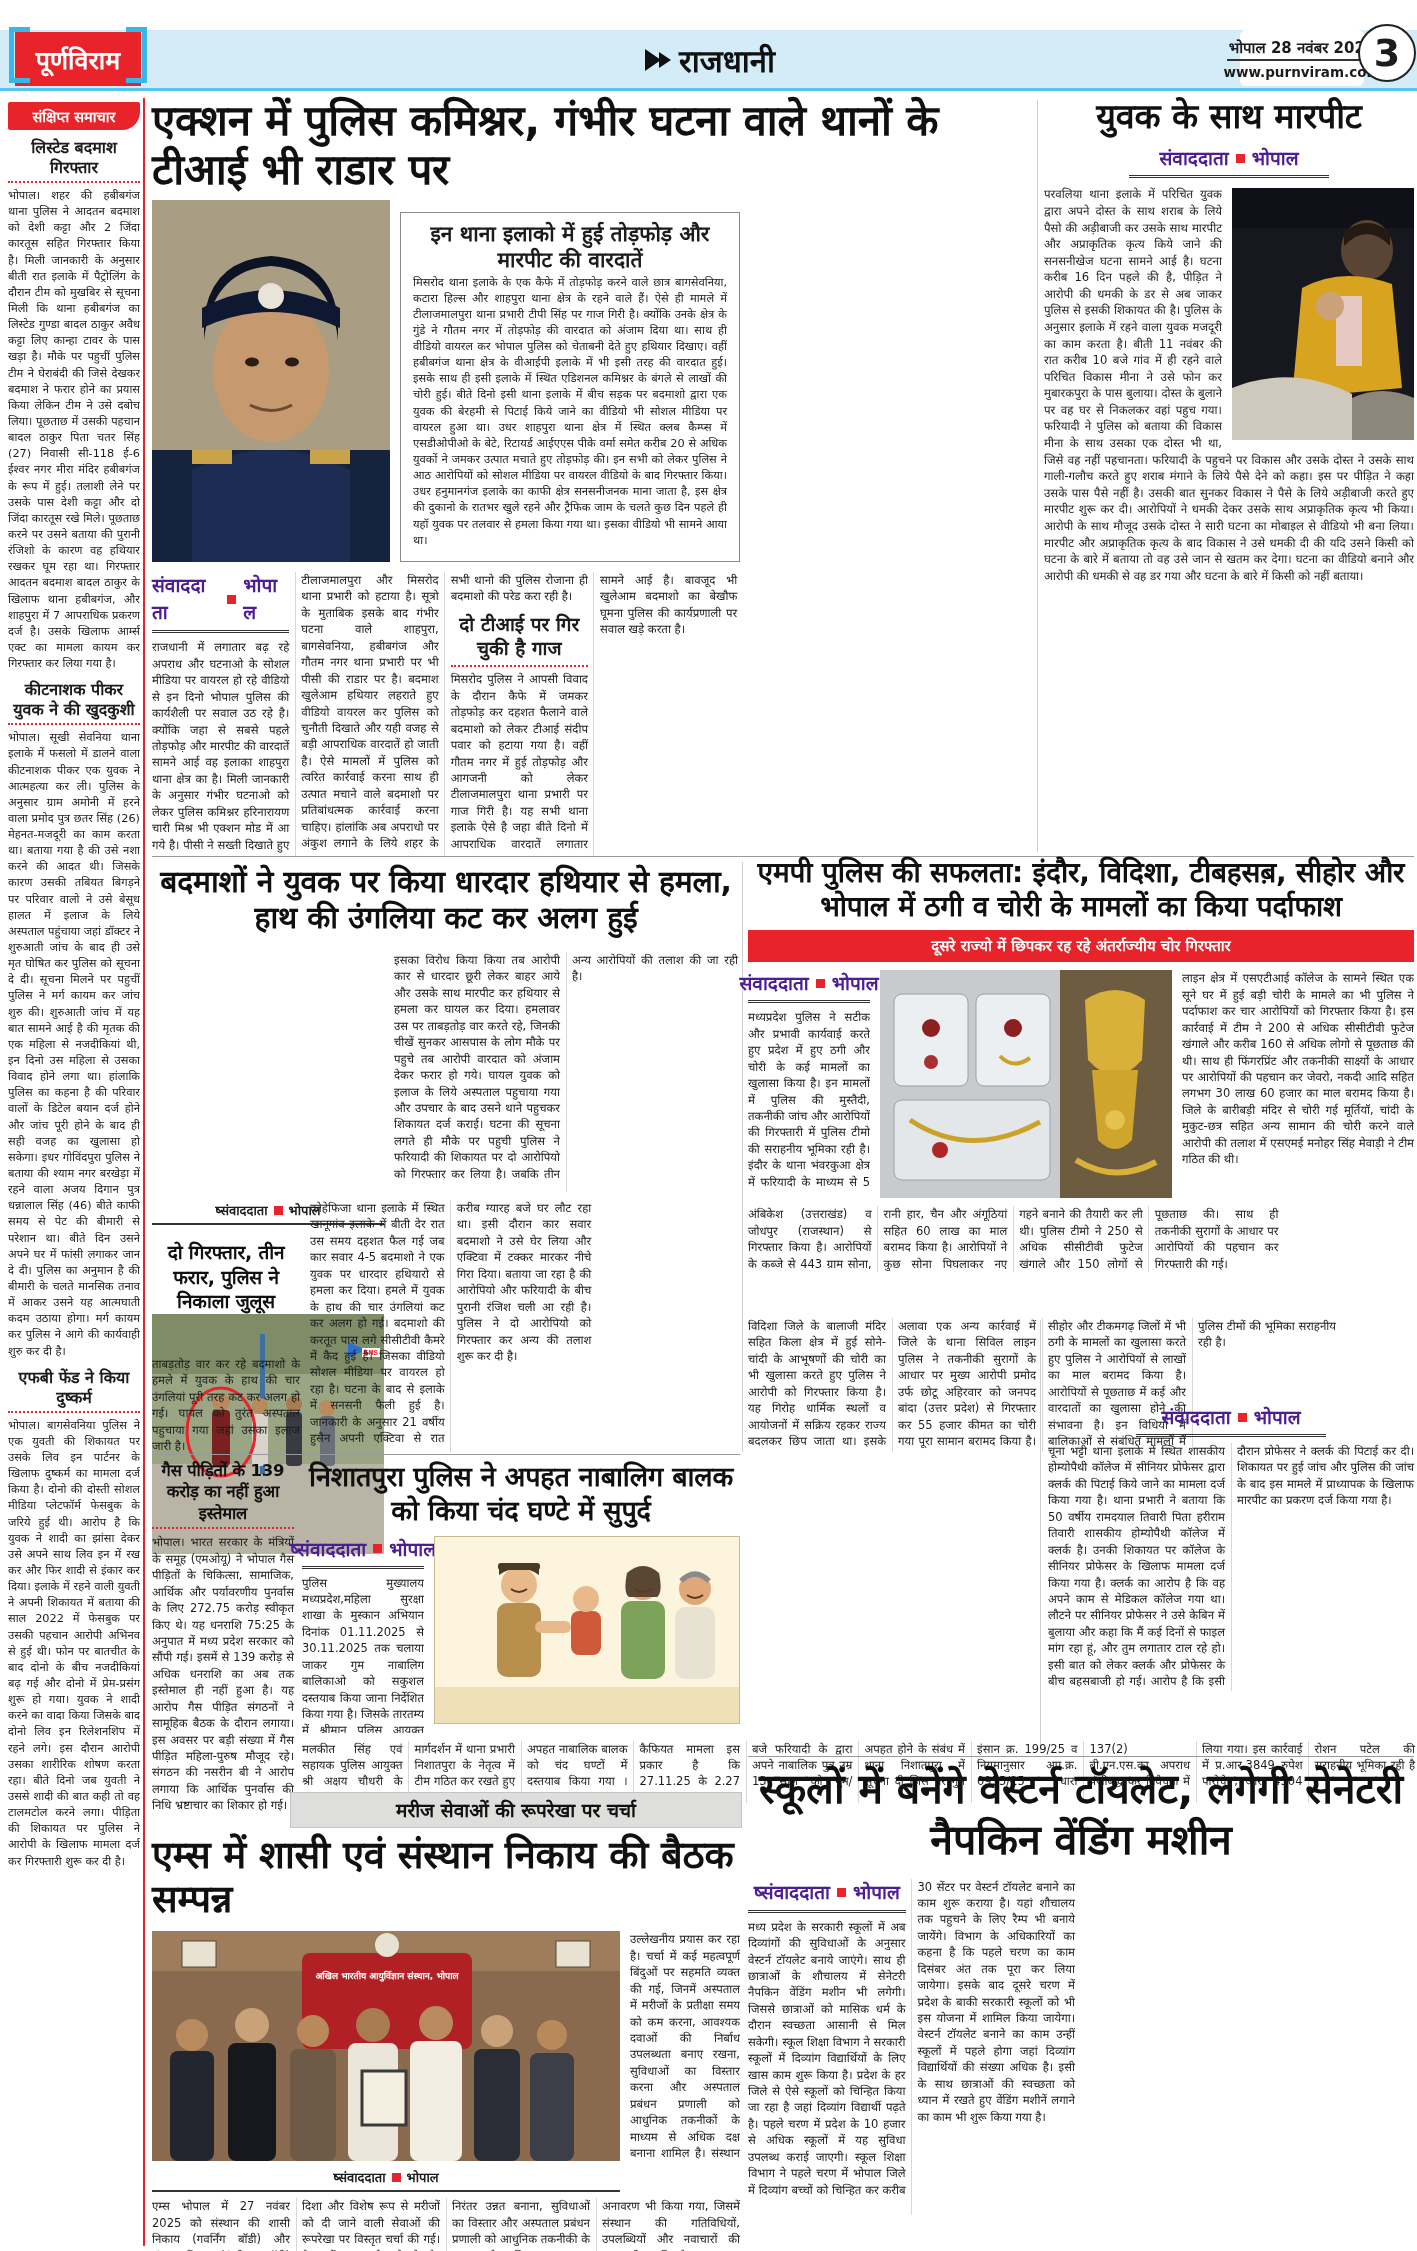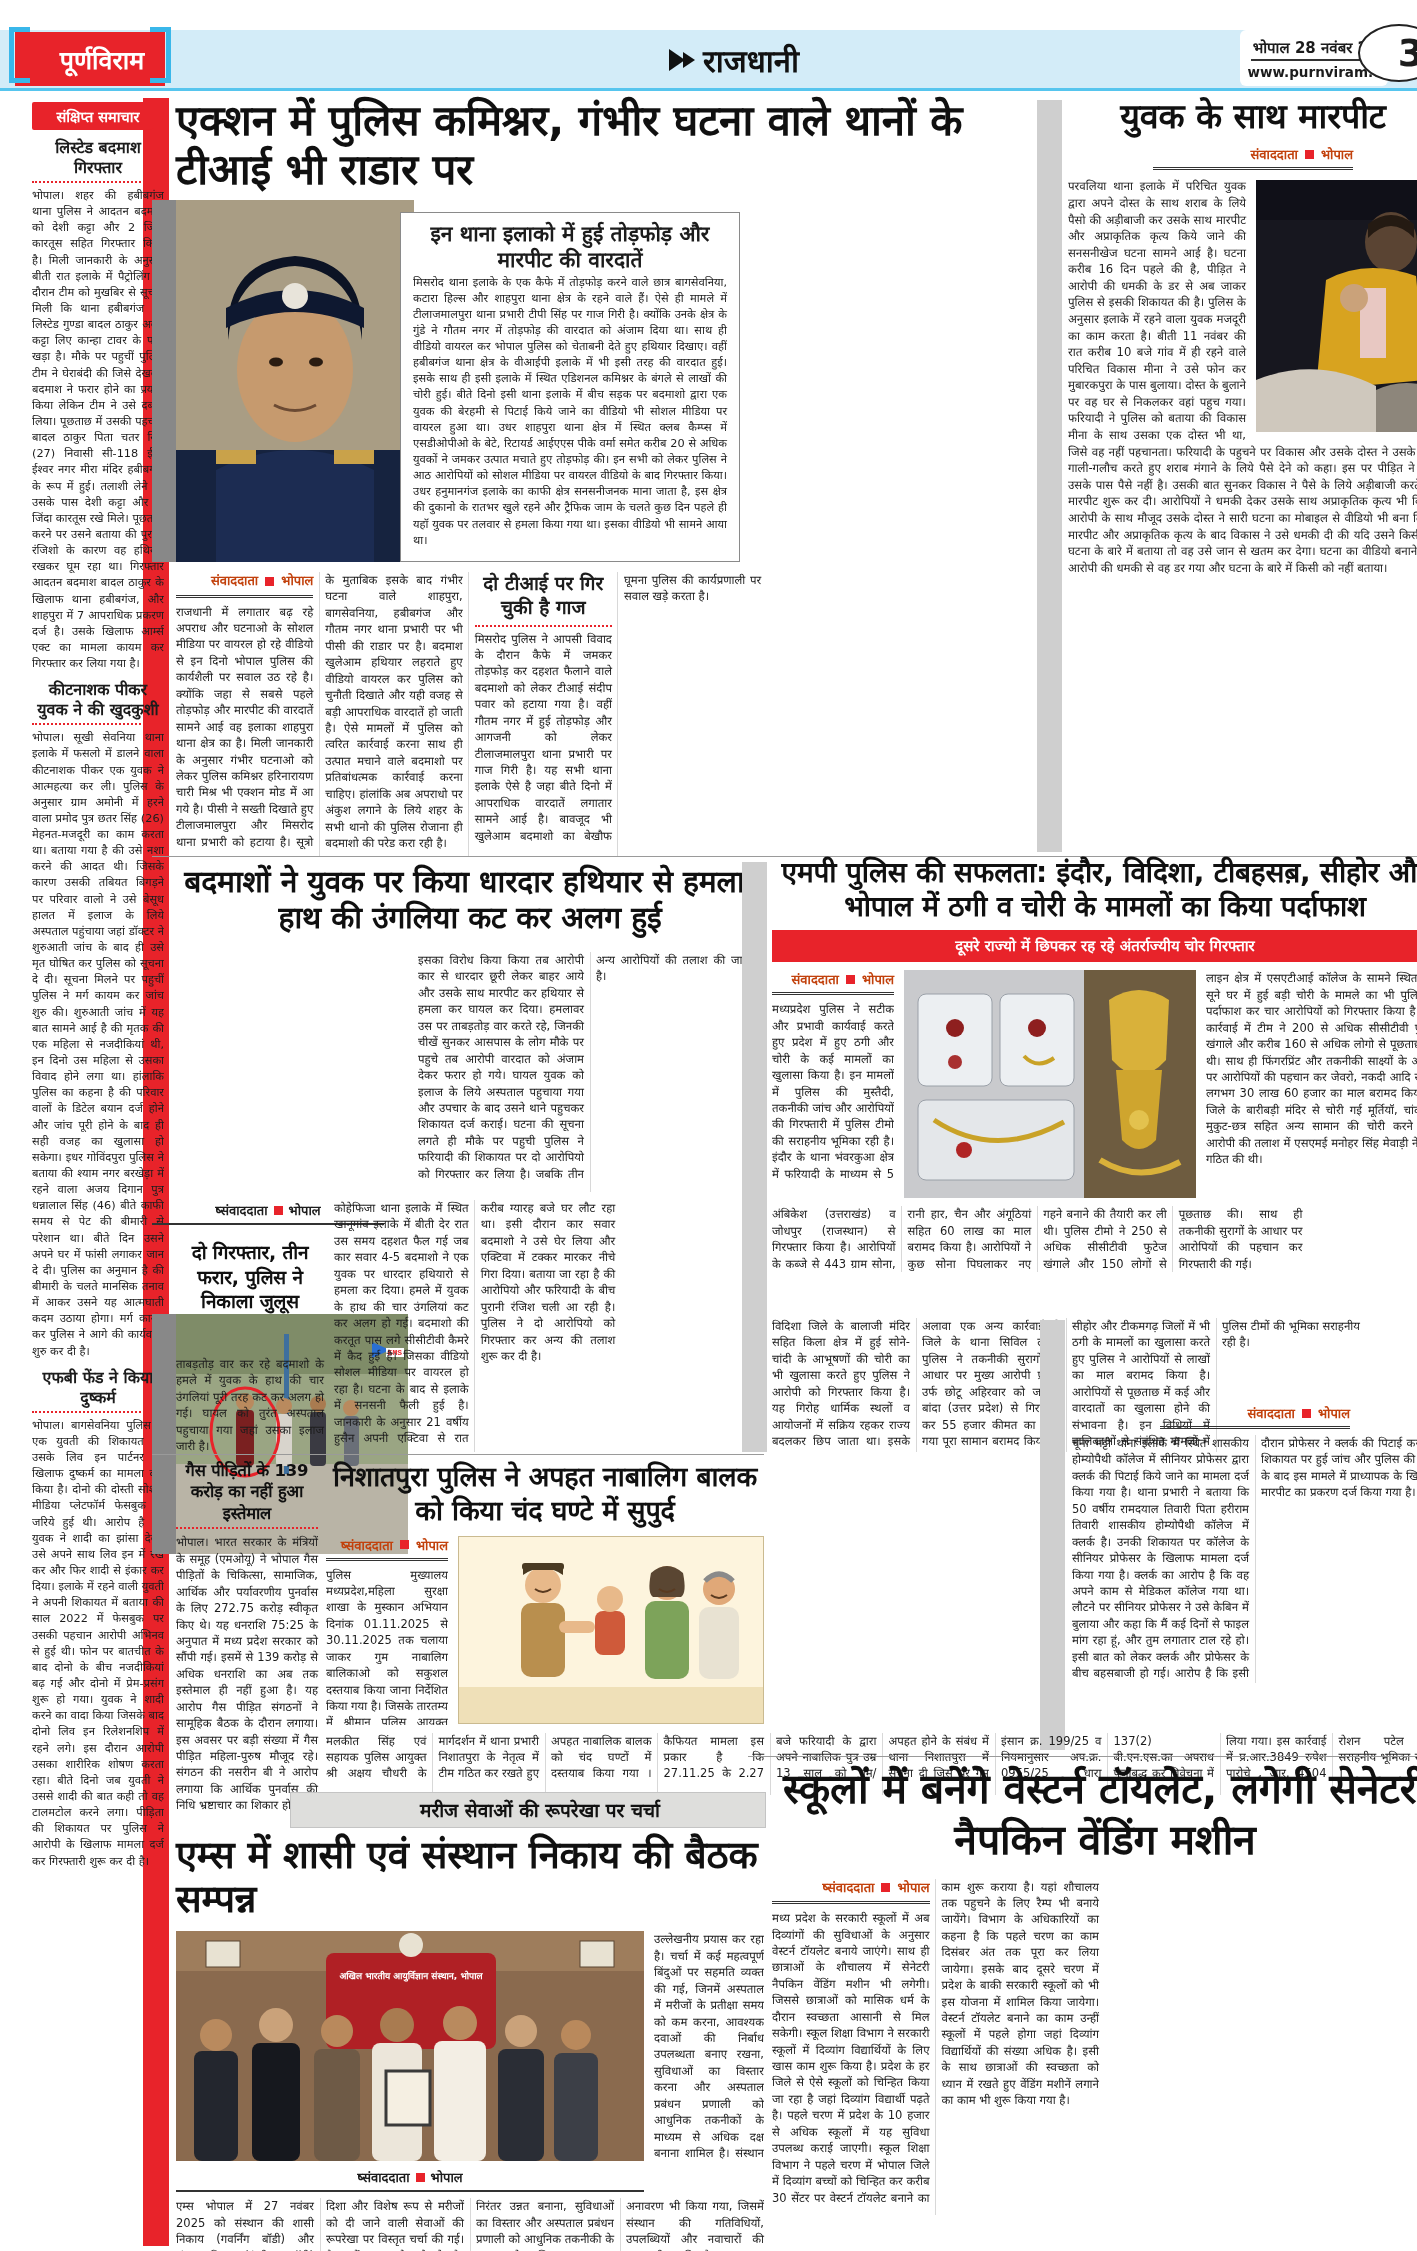--- a/index.html
+++ b/index.html
@@ -1,23 +1,23 @@
 <!DOCTYPE html>
 <html><head>
 <meta charset="utf-8">
 <style>
   html,body{margin:0;padding:0;}
   body{width:1417px;height:2251px;position:relative;background:#fff;
        font-family:"DejaVu Sans","Liberation Sans",sans-serif;color:#1c1c1c;overflow:hidden;}
-  .abs{position:absolute;padding-left:24px;}
+  .abs{position:absolute;}
   .j{text-align:justify;font-size:11.5px;line-height:1.43;color:#1d1d1d;word-break:break-word;}
   .cols{column-gap:12px;column-fill:auto;column-rule:1px solid #d8d8d8;}
   .hl{font-weight:bold;color:#101010;letter-spacing:-0.2px;}
-  .byl{display:flex;justify-content:flex-end;align-items:center;gap:7px;font-weight:bold;font-size:13px;
-       color:#c2410c;border-bottom:3px double #333;padding-bottom:4px;margin-bottom:6px;break-inside:avoid;}
+  .byl{display:flex;justify-content:center;align-items:center;gap:7px;font-weight:bold;font-size:19px;
+       color:#4c1d95;border-bottom:3px double #333;padding-bottom:4px;margin-bottom:6px;break-inside:avoid;}
   .sq{width:9px;height:9px;background:#e8232a;display:inline-block;flex:0 0 auto;}
   .reddot{border-top:2px dotted #e8232a;margin:3px 0 5px 0;}
   .hline{background:#9a9a9a;height:1px;}
   .vline{background:#cfcfcf;width:1px;}
   .redline{background:#e8232a;}
   
   .band{left:0;top:30px;width:1417px;height:58px;background:#d3ecf8;}
   .cyan{left:0;top:88px;width:1417px;height:3px;background:#56c5ee;}
   .logo{left:15px;top:32px;width:126px;height:54px;background:#e8232a;color:#fff;font-weight:bold;
         font-size:25px;display:flex;align-items:center;justify-content:center;}

